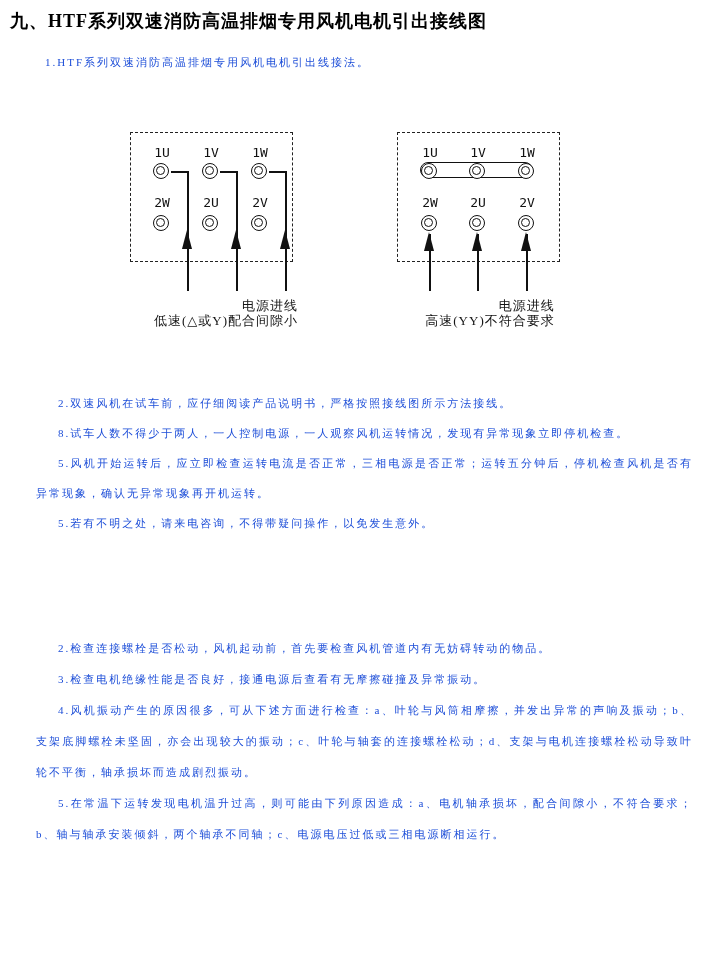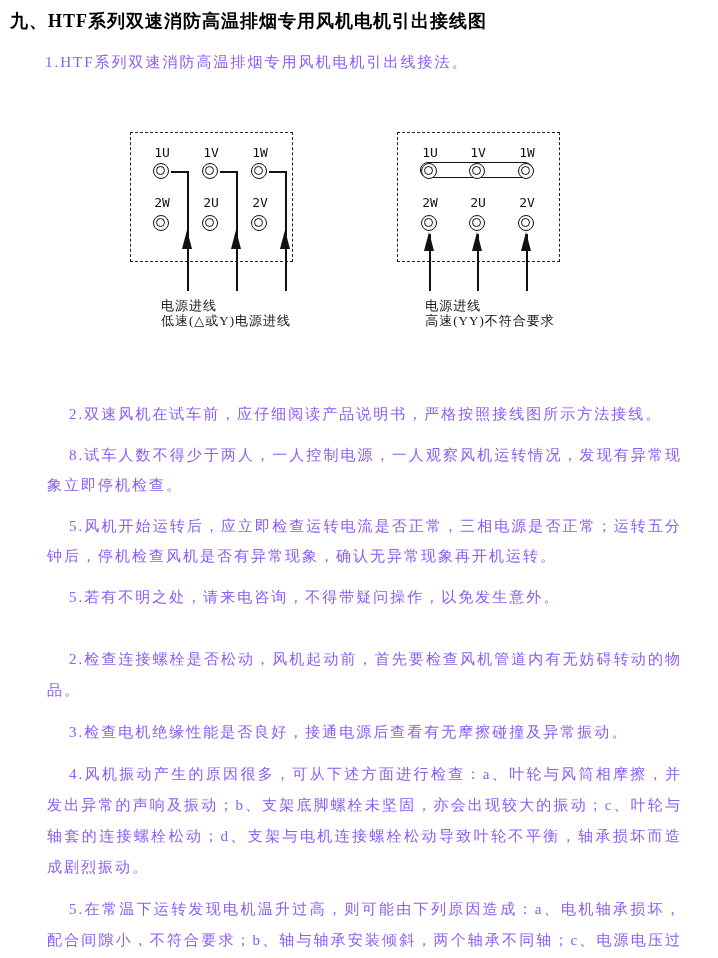--- a/index.html
+++ b/index.html
@@ -17,39 +17,39 @@
     position: absolute;
     left: 10px;
     font-size: 18px;
     font-weight: bold;
     letter-spacing: 1px;
     line-height: 24px;
     white-space: nowrap;
     color: #000;
   }
   .para, .items p {
-    font-size: 15px;
+    font-size: 11px;
     letter-spacing: 2px;
     text-align: justify;
-    color: #8b5cf6;
+    color: #1d4ed8;
   }
   .para {
     position: absolute;
     left: 36px;
     width: 657px;
     line-height: 30px;
     margin: 0;
   }
   .intro { text-indent: 9px; }
   .items {
     position: absolute;
     left: 36px;
     width: 657px;
   }
-  .items p { margin: 11px; text-indent: 22px; }
+  .items p { margin: 0; text-indent: 22px; }
   #block1 p { line-height: 30px; }
   #block2 p { line-height: 31px; }
 
   
   .dbox {
     position: absolute;
     width: 163px;
     height: 130px;
     border: 1.5px dashed #222;
   }
@@ -101,21 +101,21 @@
   .busbar {
     position: absolute;
     width: 113px;
     height: 16px;
     border: 1.5px solid #111;
     border-radius: 10px;
     background: transparent;
   }
   .caption {
     position: absolute;
-    text-align: left;
+    text-align: right;
     transform: translateX(-50%);
     font-size: 13px;
     line-height: 15px;
     letter-spacing: 1px;
     color: #151515;
     white-space: nowrap;
   }
 </style>
 </head>
 <body>
@@ -150,21 +150,21 @@
     <div class="term-label" style="left:162px; top:196px;">2W</div>
     <div class="term-label" style="left:211px; top:196px;">2U</div>
     <div class="term-label" style="left:260px; top:196px;">2V</div>
 
     <div class="circle" style="left:153px; top:215px;"></div>
     <div class="circle" style="left:202px; top:215px;"></div>
     <div class="circle" style="left:251px; top:215px;"></div>
 
     <div class="caption" style="left:226px; top:298px;">
       <div>电源进线</div>
-      <div>低速(△或Y)电源进线</div>
+      <div>低速(△或Y)配合间隙小</div>
     </div>
   </div>
 
   <div>
     <div class="dbox" style="left:397px; top:132px;"></div>
 
     <div class="term-label" style="left:430px; top:146px;">1U</div>
     <div class="term-label" style="left:478px; top:146px;">1V</div>
     <div class="term-label" style="left:527px; top:146px;">1W</div>
 

